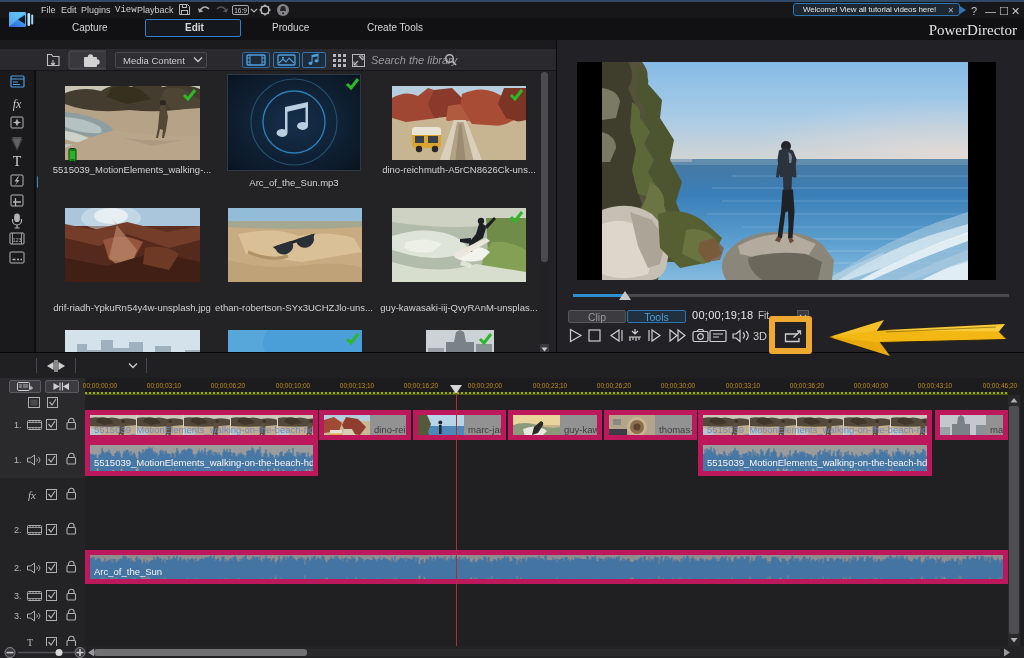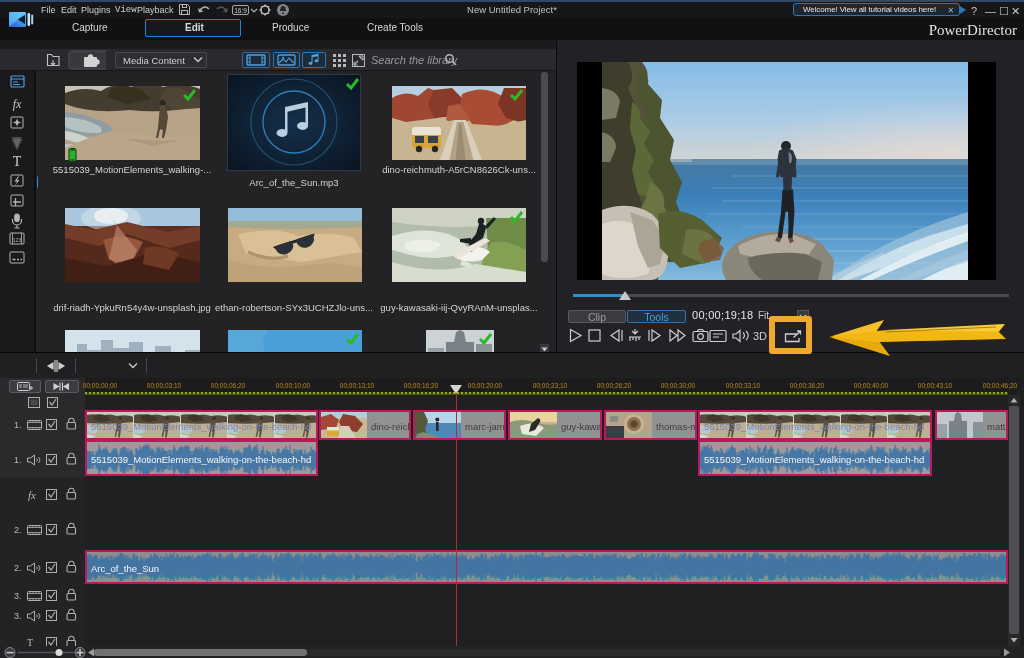--- a/index.html
+++ b/index.html
@@ -48,21 +48,21 @@
 #ruler { position:absolute; left:85px; top:25px; width:923px; height:15px; background:#1c1c1e; }
 .rlabel { position:absolute; top:4px; font-size:6.5px; color:#bd8c16; width:60px; text-align:center; }
 #greenline { position:absolute; left:85px; top:39px; width:923px; height:3px; background:repeating-linear-gradient(90deg,#97b20f 0 2px,#35350f 2px 4px); border-bottom:1px solid #4e5808; }
 #tracks { position:absolute; left:85px; top:43px; width:923px; height:250px; background:#202022; }
 #playhead { position:absolute; left:456px; top:40px; width:1px; height:253px; background:#b03030; }
 #phtri { position:absolute; left:450px; top:32px; width:0; height:0; border-left:6.5px solid transparent; border-right:6.5px solid transparent; border-top:9px solid #d4d4d4; }
 #vscroll { position:absolute; left:1008px; top:42px; width:12px; height:251px; background:#2a2a2d; }
 #bottombar { position:absolute; left:0; top:293px; width:1024px; height:13px; background:#232326; }
 #hscroll { position:absolute; left:94px; top:296px; width:906px; height:7px; background:#2a2a2d; }
 #hthumb { position:absolute; left:94px; top:296px; width:213px; height:7px; background:#717174; border-radius:3px; }
-.clip { position:absolute; background:#929292; border:2px solid #be185d; overflow:hidden; }
+.clip { position:absolute; background:#929292; border:5px solid #be185d; overflow:hidden; }
 .cliplabel { position:absolute; font-size:9.5px; white-space:nowrap; }
 svg { display:block; }
 </style>
 </head>
 <body>
 <div id="app">
   <div id="topline" class="abs"></div>
   <div id="titlebar" class="abs"></div>
   <div id="tabbar" class="abs"></div>
 
@@ -103,21 +103,20 @@
           <line x1="90.8" y1="3.2" x2="89.8" y2="4.2"></line>
             <line x1="84.2" y1="9.8" x2="83.2" y2="10.8"></line>
         </g>
       </g>
 
       <circle cx="105" cy="7" r="6" fill="#84848a"></circle>
       <path d="M105,3 q2.6,0 2.6,3 l0.6,2 h-6.4 l0.6,-2 q0,-3 2.6,-3 z" fill="#26262a"></path>
       <circle cx="105" cy="10.2" r="1" fill="#26262a"></circle>
     </svg>
   </div>
-  <div id="proj" class="abs">New Untitled Project*</div>
   <div id="welcome" class="abs">Welcome! View all tutorial videos here!<span class="wx">✕</span></div>
   <div id="wptr" class="abs"></div>
   <div class="abs winbtn" style="left:971px;">?</div>
   <div class="abs winbtn" style="left:985px;">—</div>
   <div class="abs winbtn" style="left:999px;">☐</div>
   <div class="abs winbtn" style="left:1011px;">✕</div>
 
   <div class="abs" id="logo" style="left:9px; top:11px;">
     <svg width="25" height="17" viewBox="0 0 25 17">
       <defs>

